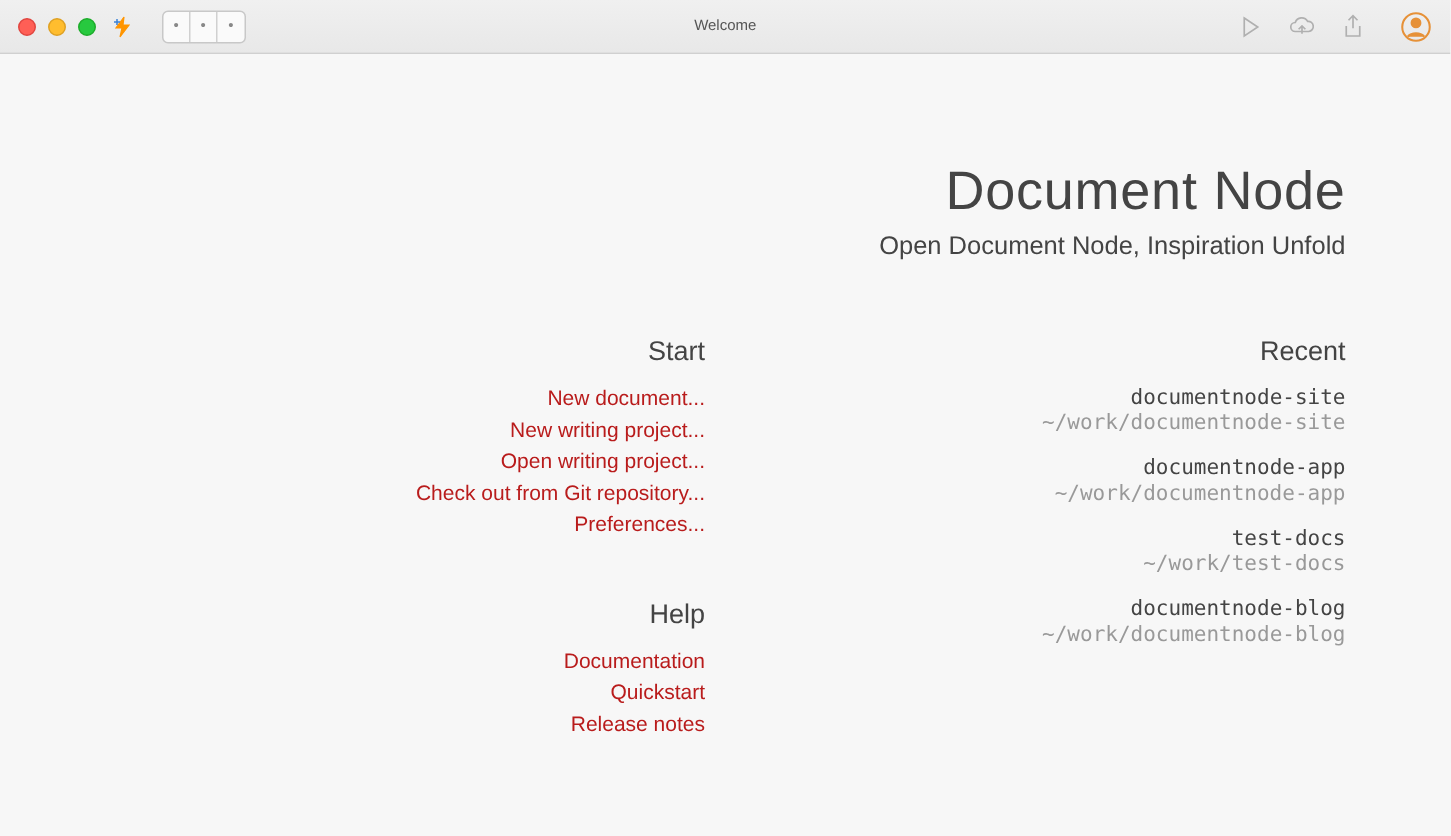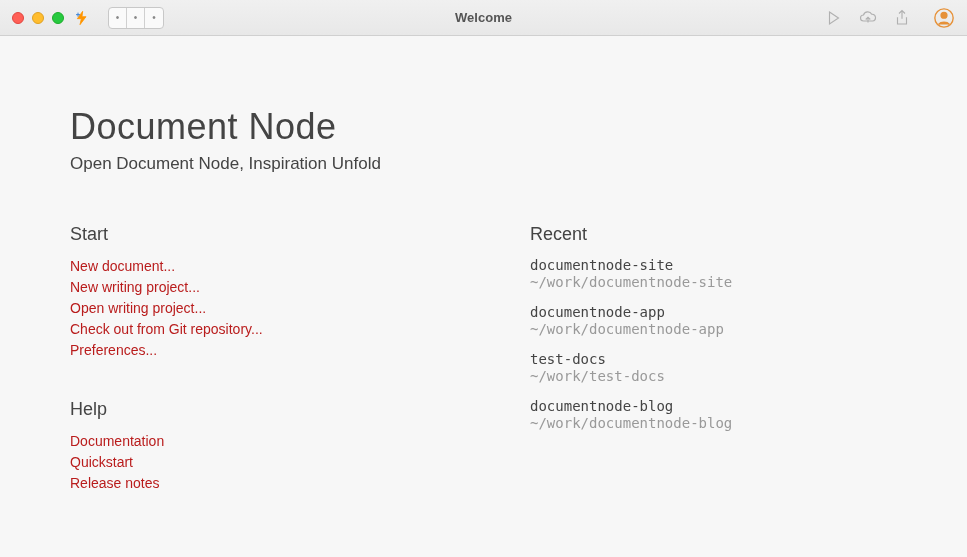--- a/index.html
+++ b/index.html
@@ -65,23 +65,23 @@
       font-size: 10px;
       color: #888;
     }
     .toolbar-segment-btn:last-child {
       border-right: none;
     }
     .window-title {
       position: absolute;
       left: 50%;
       transform: translateX(-50%);
-      font-size: 13px;
+      font-size: 10px;
       color: #555;
-      font-weight: 700;
+      font-weight: 400;
     }
     .toolbar-right {
       margin-left: auto;
       display: flex;
       align-items: center;
       gap: 16px;
     }
     .toolbar-icon {
       color: #b0b0b0;
       display: flex;
@@ -96,20 +96,21 @@
       margin-left: 6px;
     }
     .account-icon svg {
       width: 22px;
       height: 22px;
     }
     .content {
       padding: 70px 70px 40px 70px;
       background: #f7f7f7;
       height: calc(100% - 36px);
+      text-align: right;
     }
     .app-title {
       font-size: 36px;
       font-weight: 400;
       color: #444;
       letter-spacing: 0.5px;
       margin-bottom: 6px;
     }
     .app-subtitle {
       font-size: 17px;

